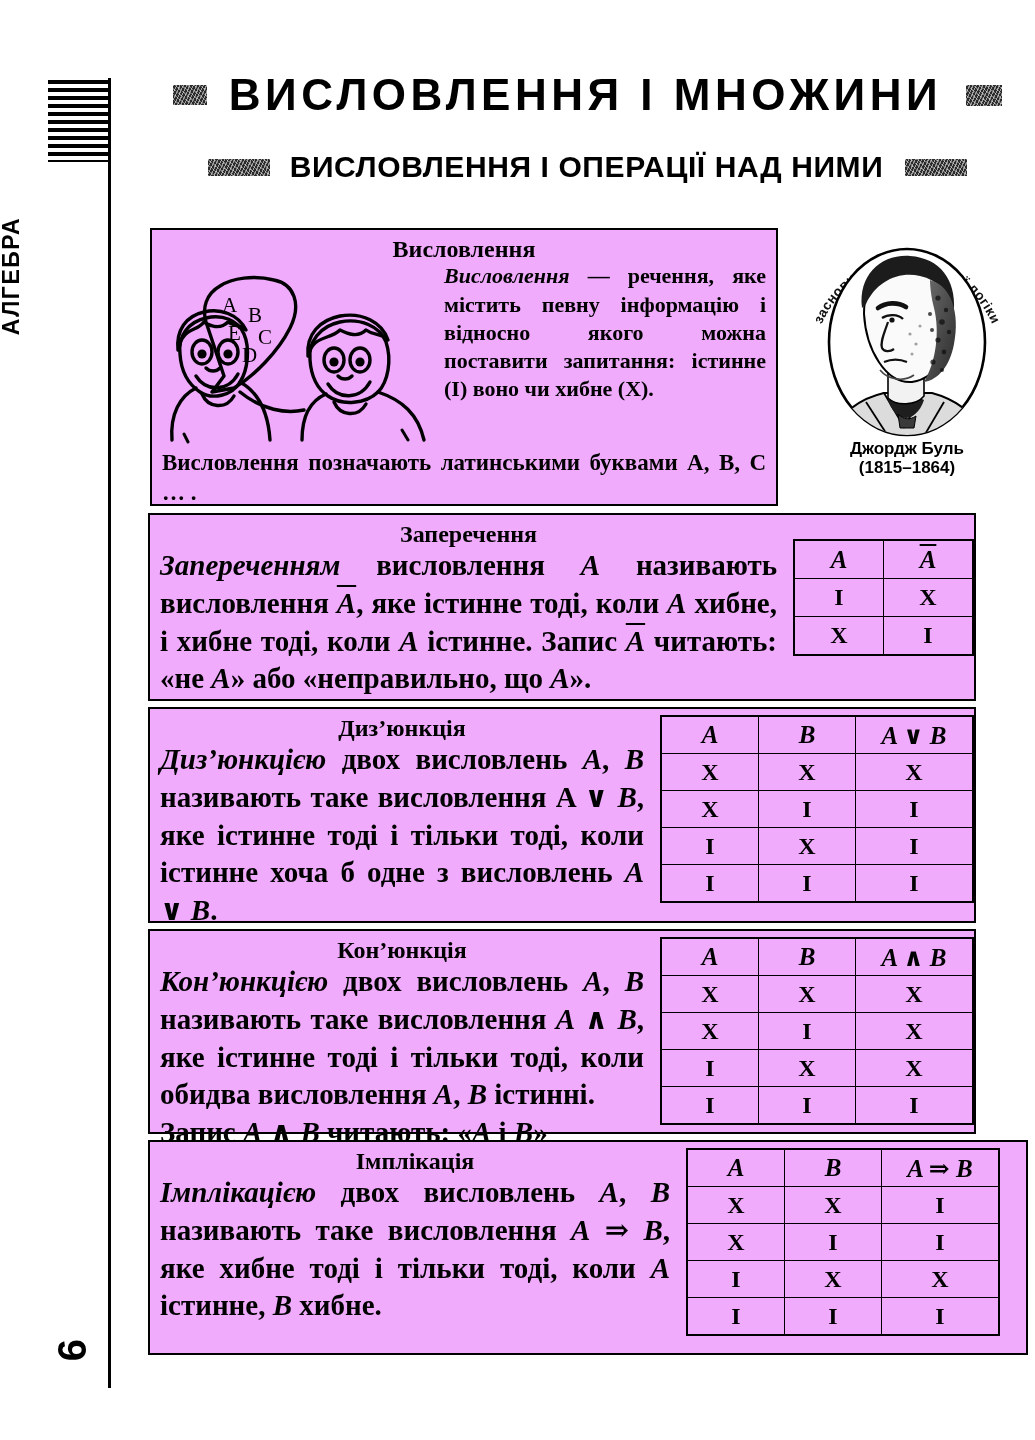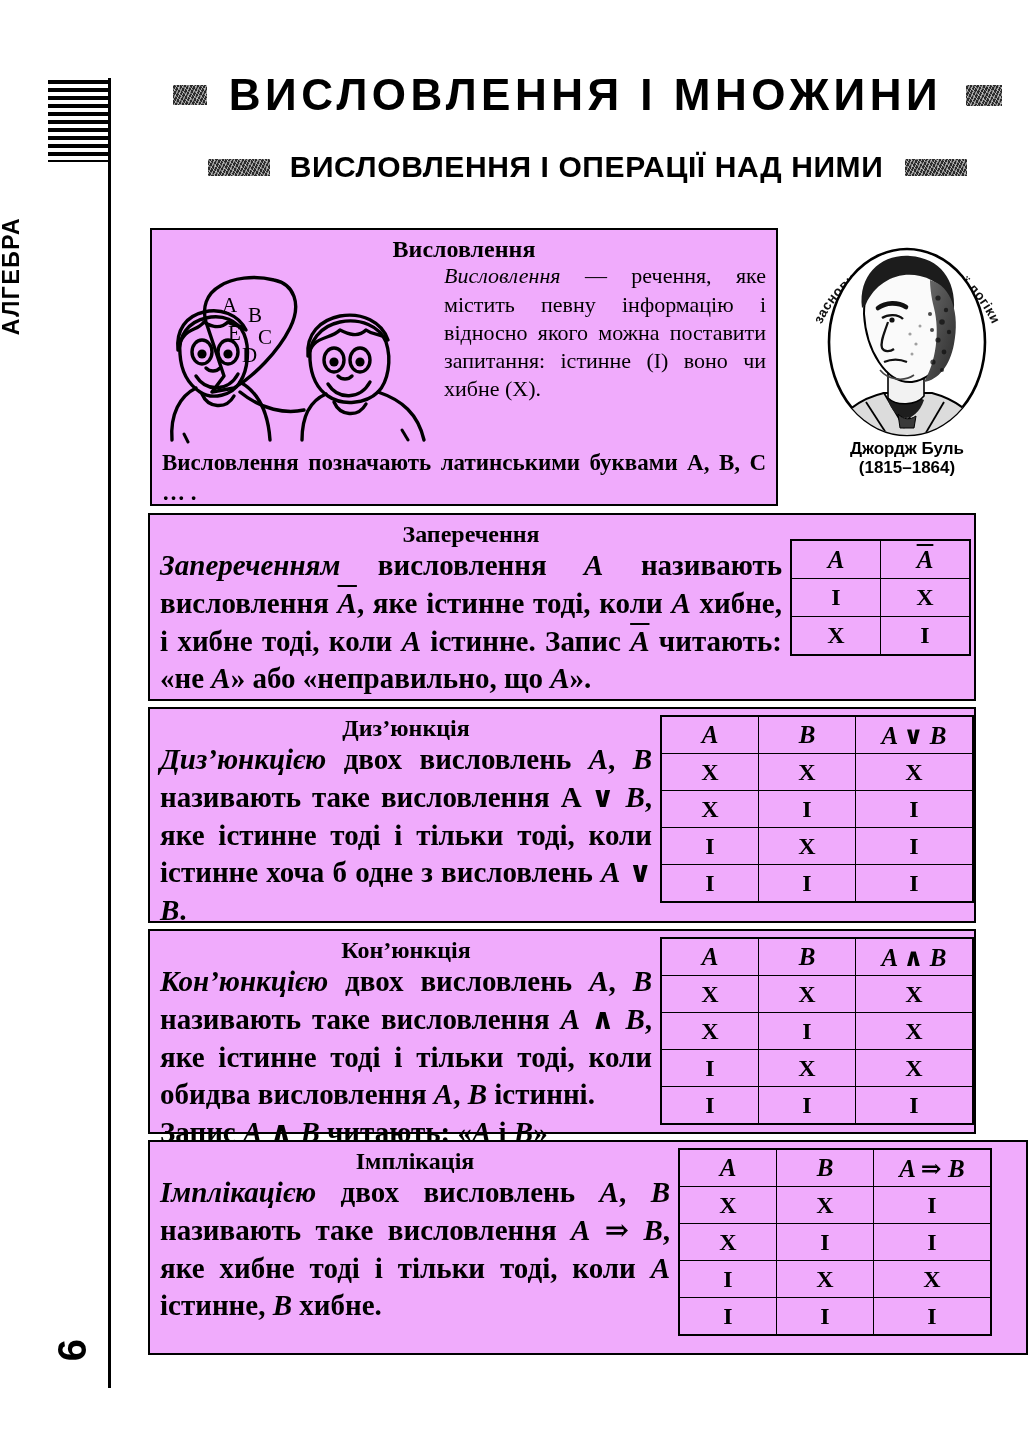--- a/index.html
+++ b/index.html
@@ -137,38 +137,38 @@
   .body-text em { font-style: italic; }
   .mv { font-style: italic; font-weight: bold; }
 
   
   .stmt-flow { padding: 0 10px; }
   .stmt-top { display: flex; align-items: flex-start; }
   .stmt-fig { flex: none; width: 278px; height: 190px; margin-top: 2px; }
   .stmt-para {
     flex: 1;
     font-family: "Liberation Serif", "DejaVu Serif", serif;
-    font-weight: normal;
+    font-weight: bold;
     font-size: 22px;
     line-height: 1.28;
     text-align: justify;
     margin-left: 4px;
   }
   .stmt-bottom {
     font-family: "Liberation Serif", "DejaVu Serif", serif;
     font-weight: bold;
     font-size: 23px;
     line-height: 1.28;
     margin-top: -6px;
     text-align: justify;
   }
 
   
   .sec-cols { display: flex; align-items: flex-start; }
-  .sec-textcol { padding: 0 8px 0 10px; }
+  .sec-textcol { padding: 0 16px 0 10px; }
   .sec-tablecol { flex: none; padding-top: 8px; }
 
   
   table.tt {
     border-collapse: collapse;
     font-family: "Liberation Serif", "DejaVu Serif", serif;
     border: 2.5px solid #000;
   }
   table.tt td {
     border: 1.6px solid #000;

